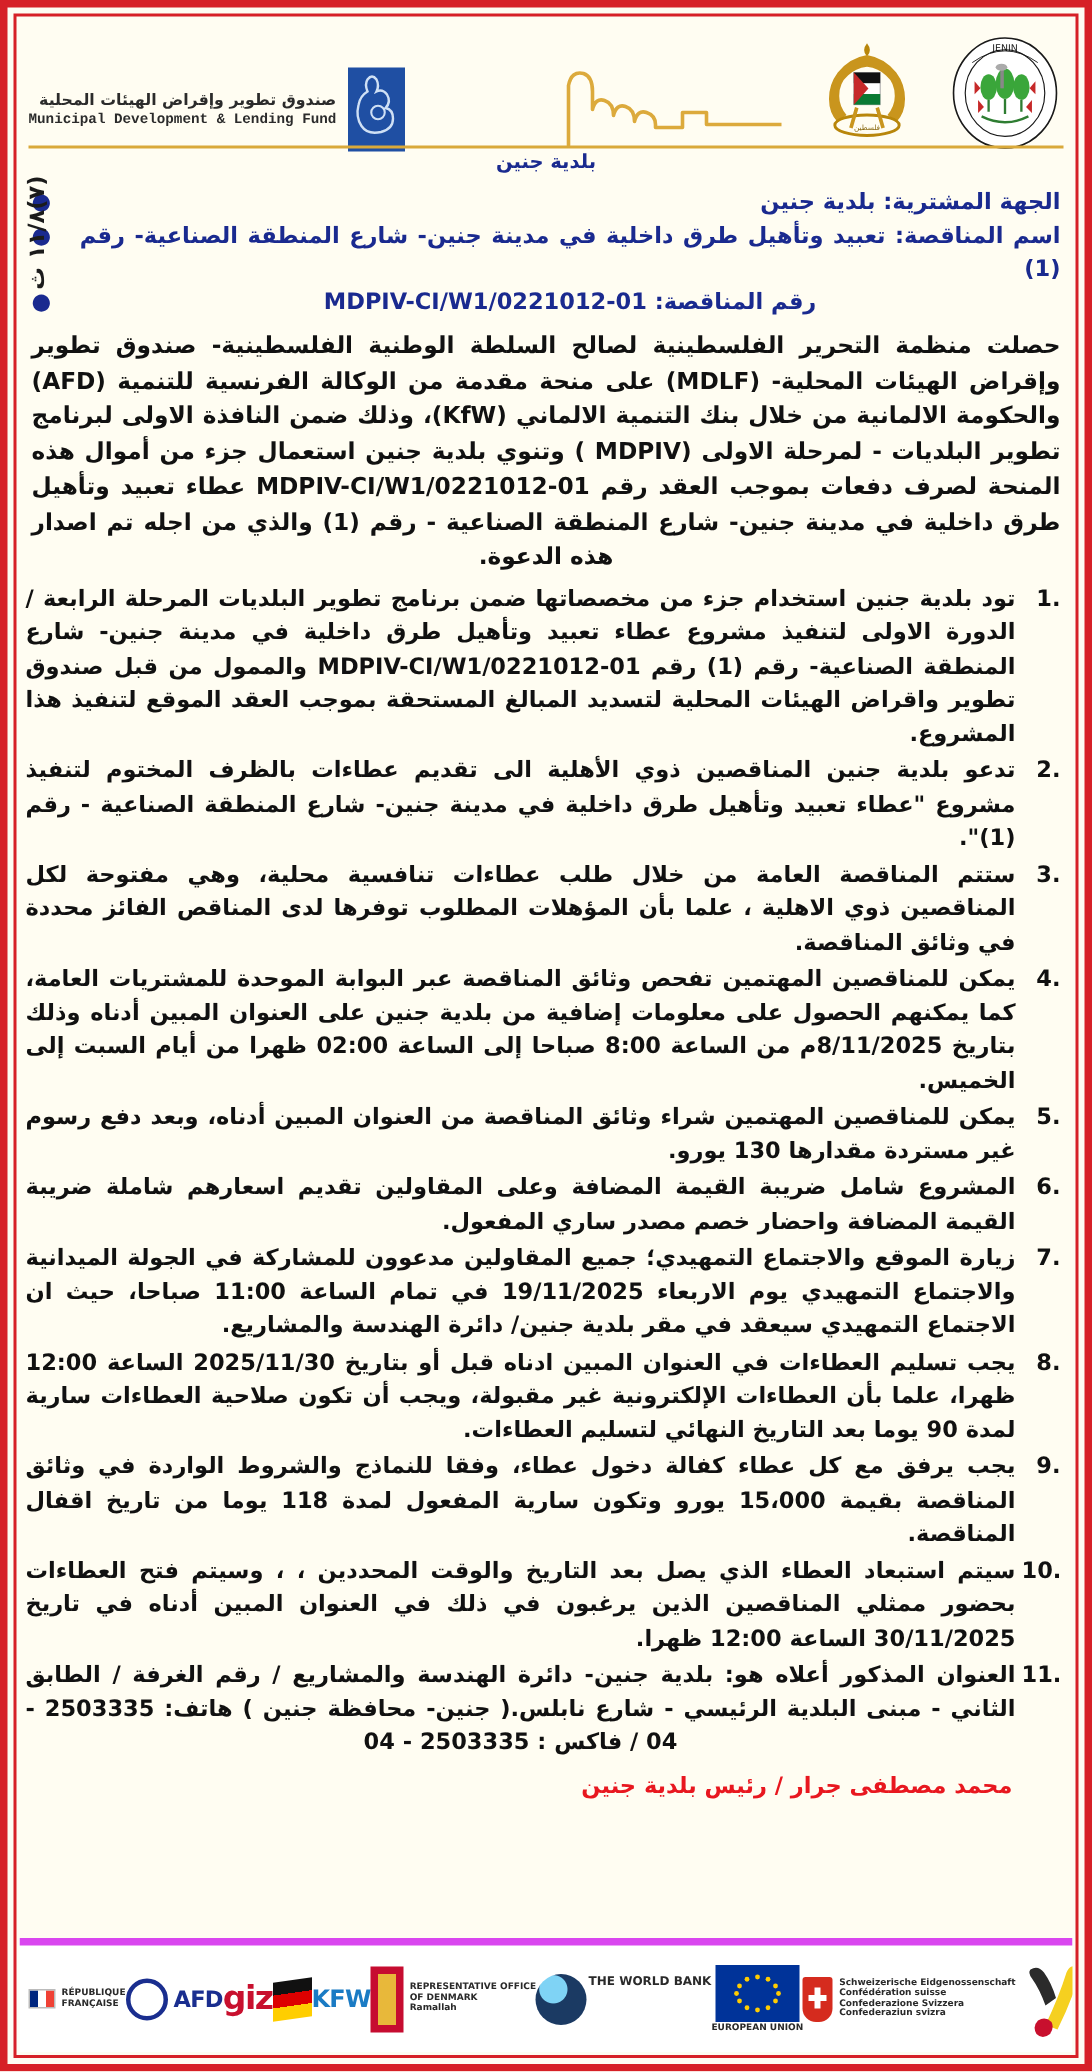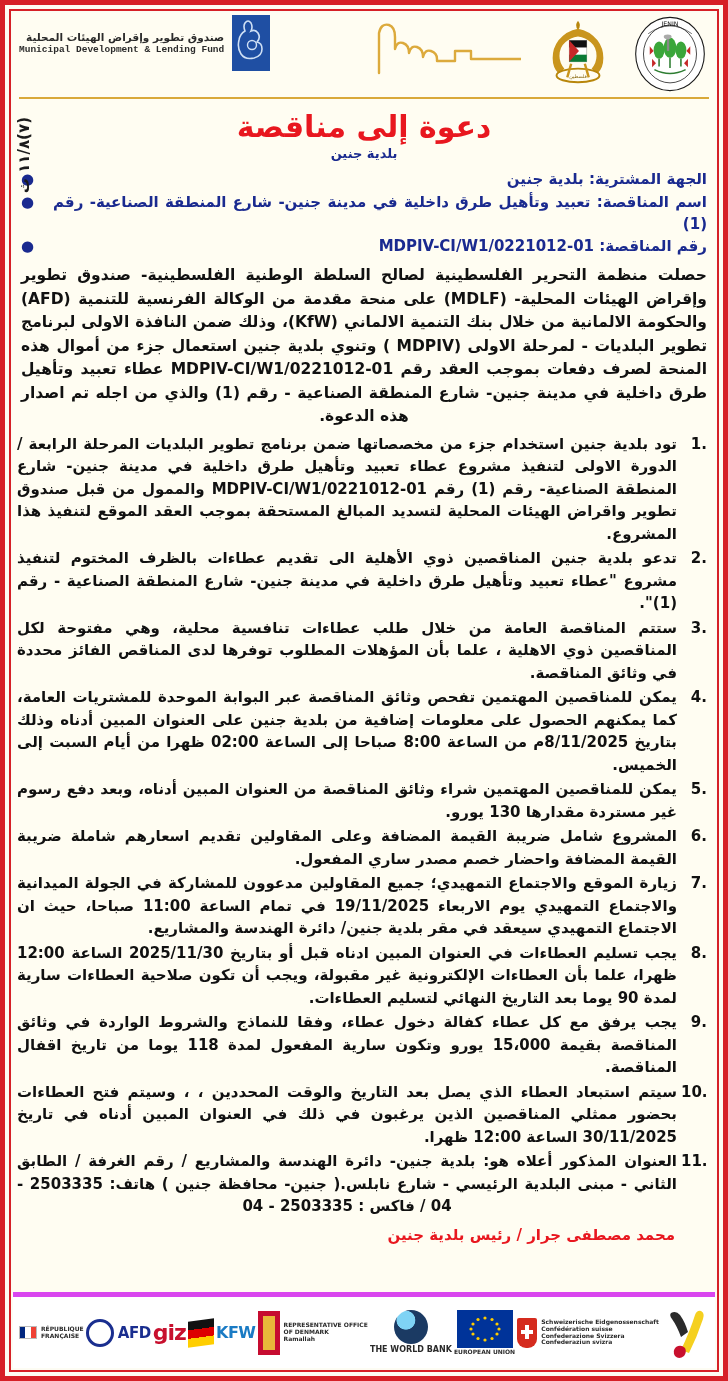--- a/index.html
+++ b/index.html
@@ -39,21 +39,21 @@
     left: 13px; top: 13px; right: 13px; bottom: 13px;
     box-sizing: border-box;
     background: #fffdf2;
     overflow: hidden;
   }
   
   .header {
     position: relative;
     height: 88px;
     display: flex;
-    align-items: flex-start;
+    align-items: flex-end;
     padding: 2px 6px 0 6px;
     box-sizing: border-box;
   }
   .logo-jenin { width: 78px; height: 78px; flex: 0 0 auto; }
   .logo-eagle { width: 70px; height: 78px; flex: 0 0 auto; margin-right: 18px; }
   .skyline    { width: 150px; height: 62px; flex: 0 0 auto; margin-right: 22px; }
   .mdlf {
     margin-right: auto;
     display: flex;
     align-items: center;
@@ -142,21 +142,21 @@
     margin-left: 0;
     font-size: 15px;
     line-height: 1.45;
   }
   .bullet-line .btxt {
     text-align: right;
     flex: 1 1 auto;
     margin-left: 13px;
   }
   .bullet-line.l2 .btxt { text-align: justify; text-align-last: right; }
-  .bullet-line.l3 .btxt { text-align: right; }
+  .bullet-line.l3 .btxt { text-align: center; }
   
   .intro {
     color: #111111;
     font-size: 15.5px;
     font-weight: bold;
     line-height: 1.52;
     text-align: justify;
     text-align-last: center;
     padding: 0 8px;
     margin-bottom: 4px;
@@ -341,21 +341,20 @@
                      q-9 2 -13 -4 q-4 -6 -2 -14 q1 -6 6 -9 q-2 -5 0 -8z" fill="none" stroke="#cfe0f5" stroke-width="1.6"></path>
             <circle cx="20" cy="30" r="4.5" fill="none" stroke="#cfe0f5" stroke-width="1.4"></circle>
           </svg>
         </div>
       </div>
       <div class="gold-rule"></div>
     </div>
 
     <div class="vref">(٧)١١/٨ ث</div>
 
-    <div class="title-main">دعوة إلى مناقصة</div>
     <div class="title-sub">بلدية جنين</div>
 
     <div class="bullets">
       <div class="bullet-line l1">
         <span class="btxt">الجهة المشترية: بلدية جنين</span>
         <span class="dot">●</span>
       </div>
       <div class="bullet-line l2">
         <span class="btxt">اسم المناقصة: تعبيد وتأهيل طرق داخلية في مدينة جنين- شارع المنطقة الصناعية- رقم (1)</span>
         <span class="dot">●</span>
@@ -446,21 +445,21 @@
       <div class="donor">
         <div class="denmark-box">
           <div class="denmark-inner"></div>
         </div>
         <div class="donor-label">
           <span>REPRESENTATIVE OFFICE</span><br><span>OF DENMARK</span><br><span>Ramallah</span>
         </div>
       </div>
 
       <div class="donor">
-        <div style="display:flex;flex-direction:column;align-items:center;gap:1px;">
+        <div style="display:flex;flex-direction:row;gap:1px;">
           <div class="wb-globe"></div>
           <div class="donor-label big">THE WORLD BANK</div>
         </div>
       </div>
 
       <div class="donor">
         <div style="display:flex;flex-direction:column;align-items:center;gap:1px;">
           <div class="eu-box">
             <svg viewBox="0 0 56 38" width="56" height="38">
               <g fill="#ffcc00">

